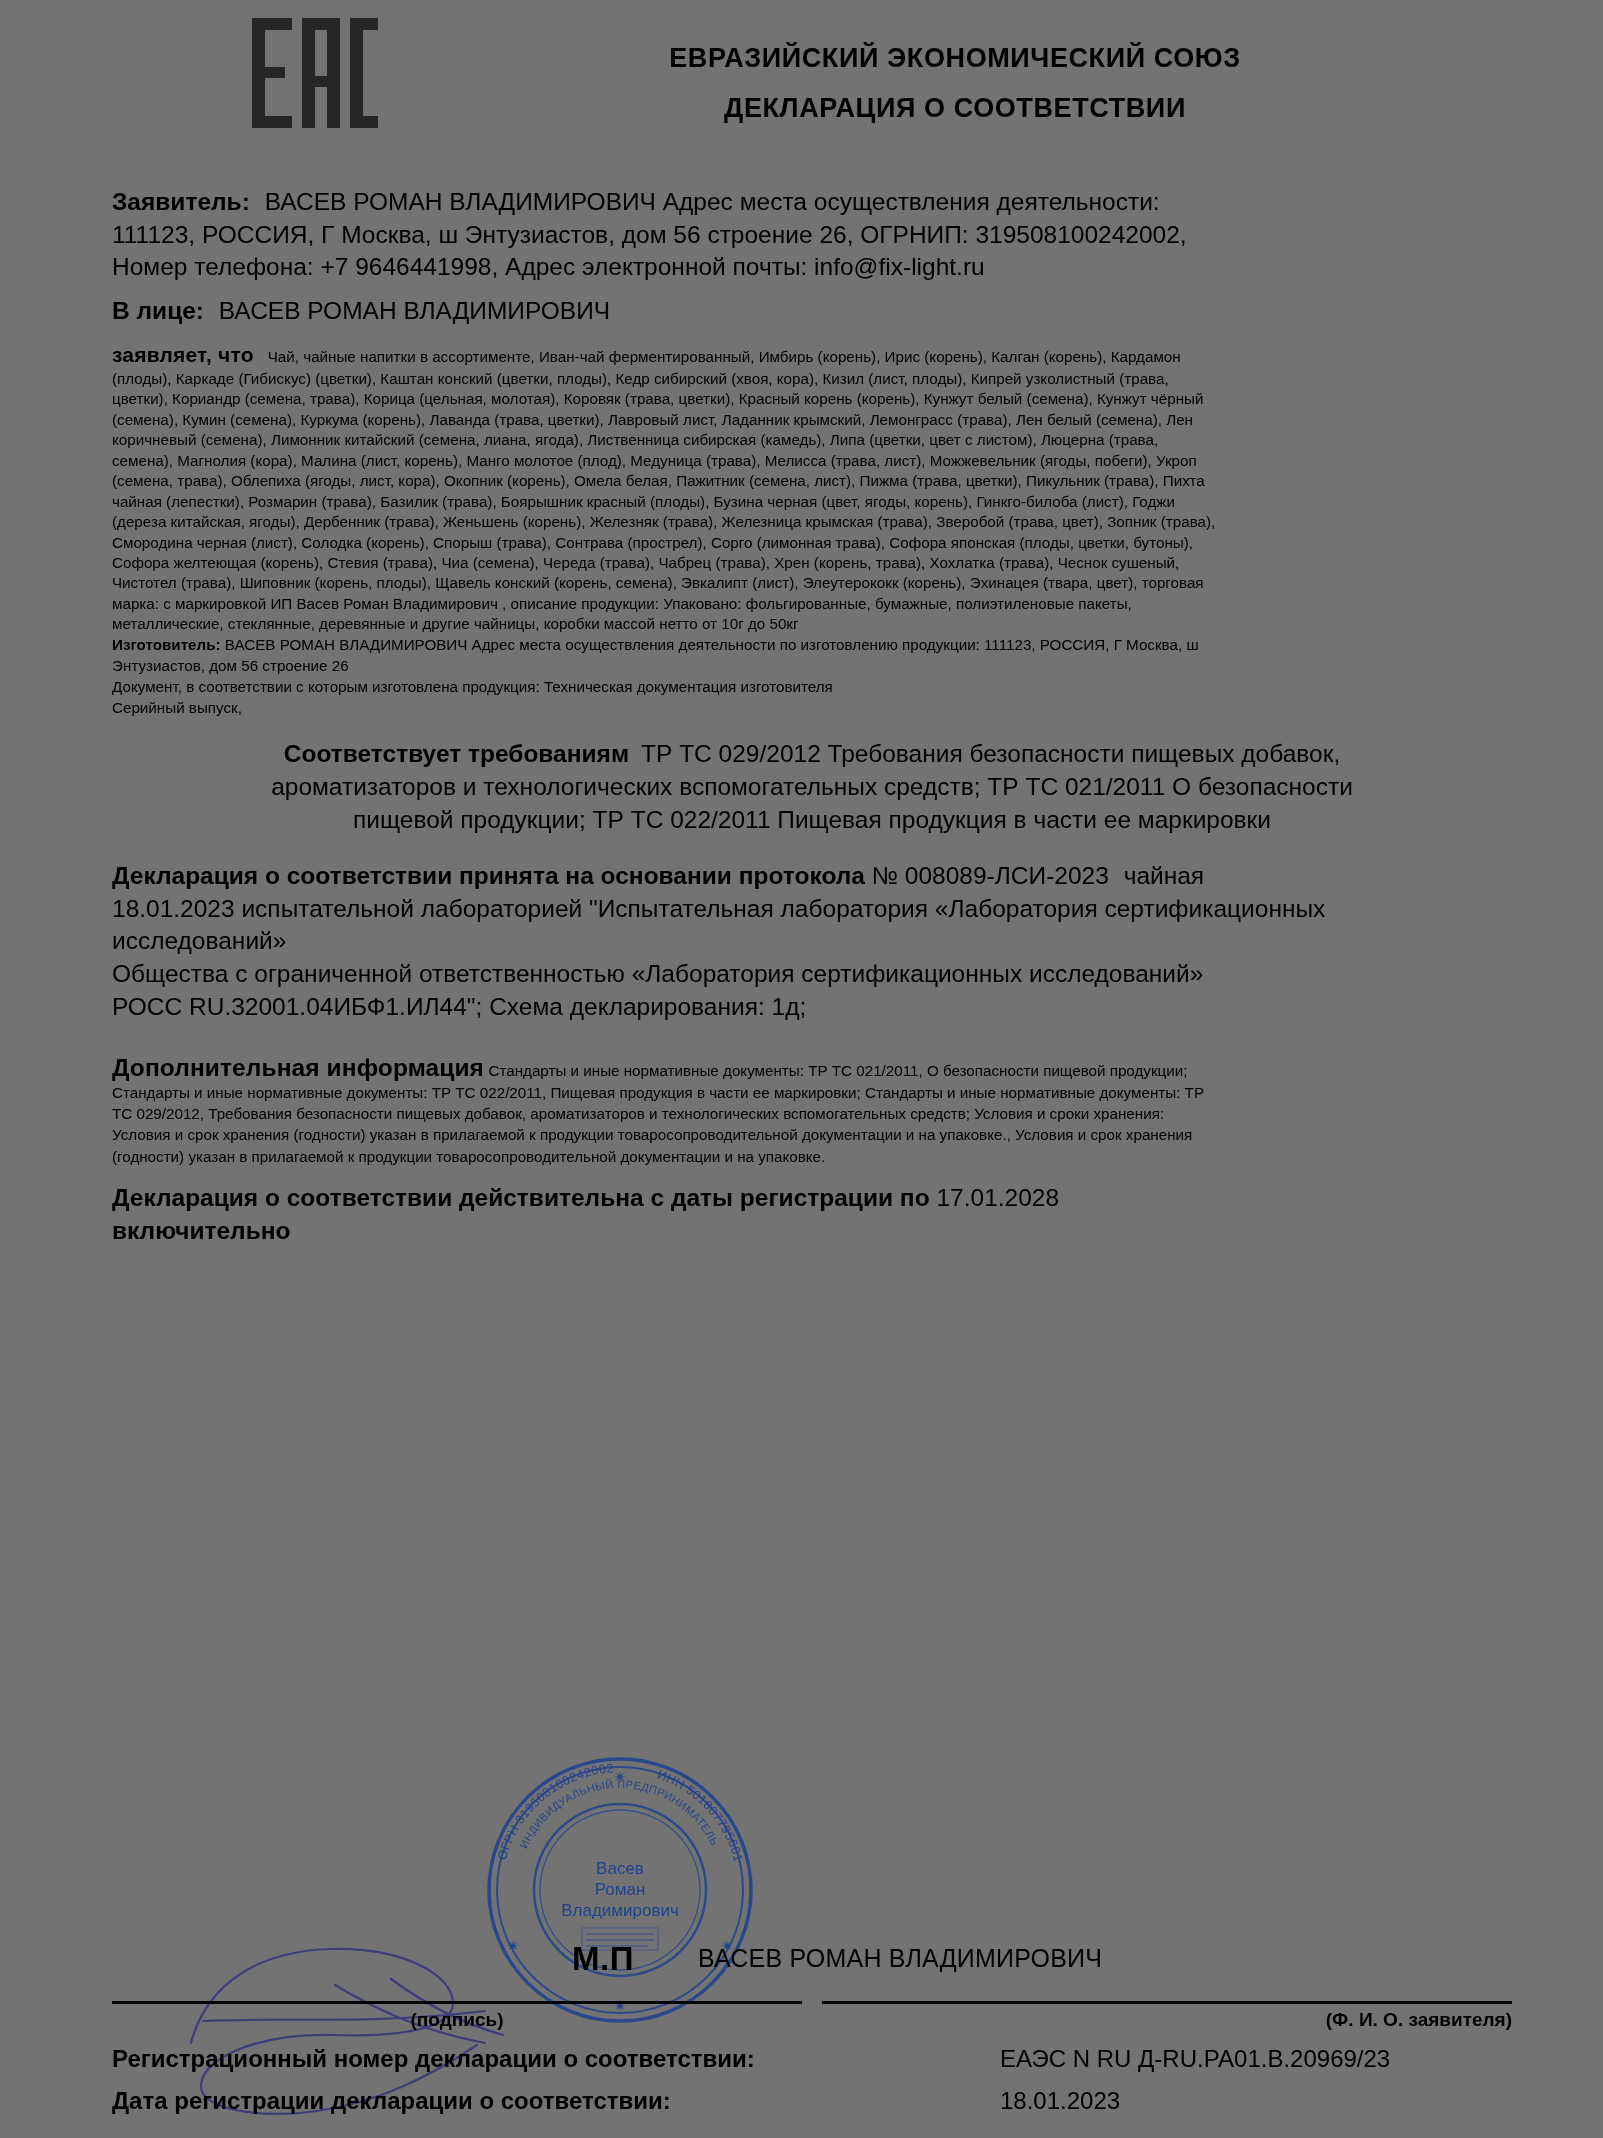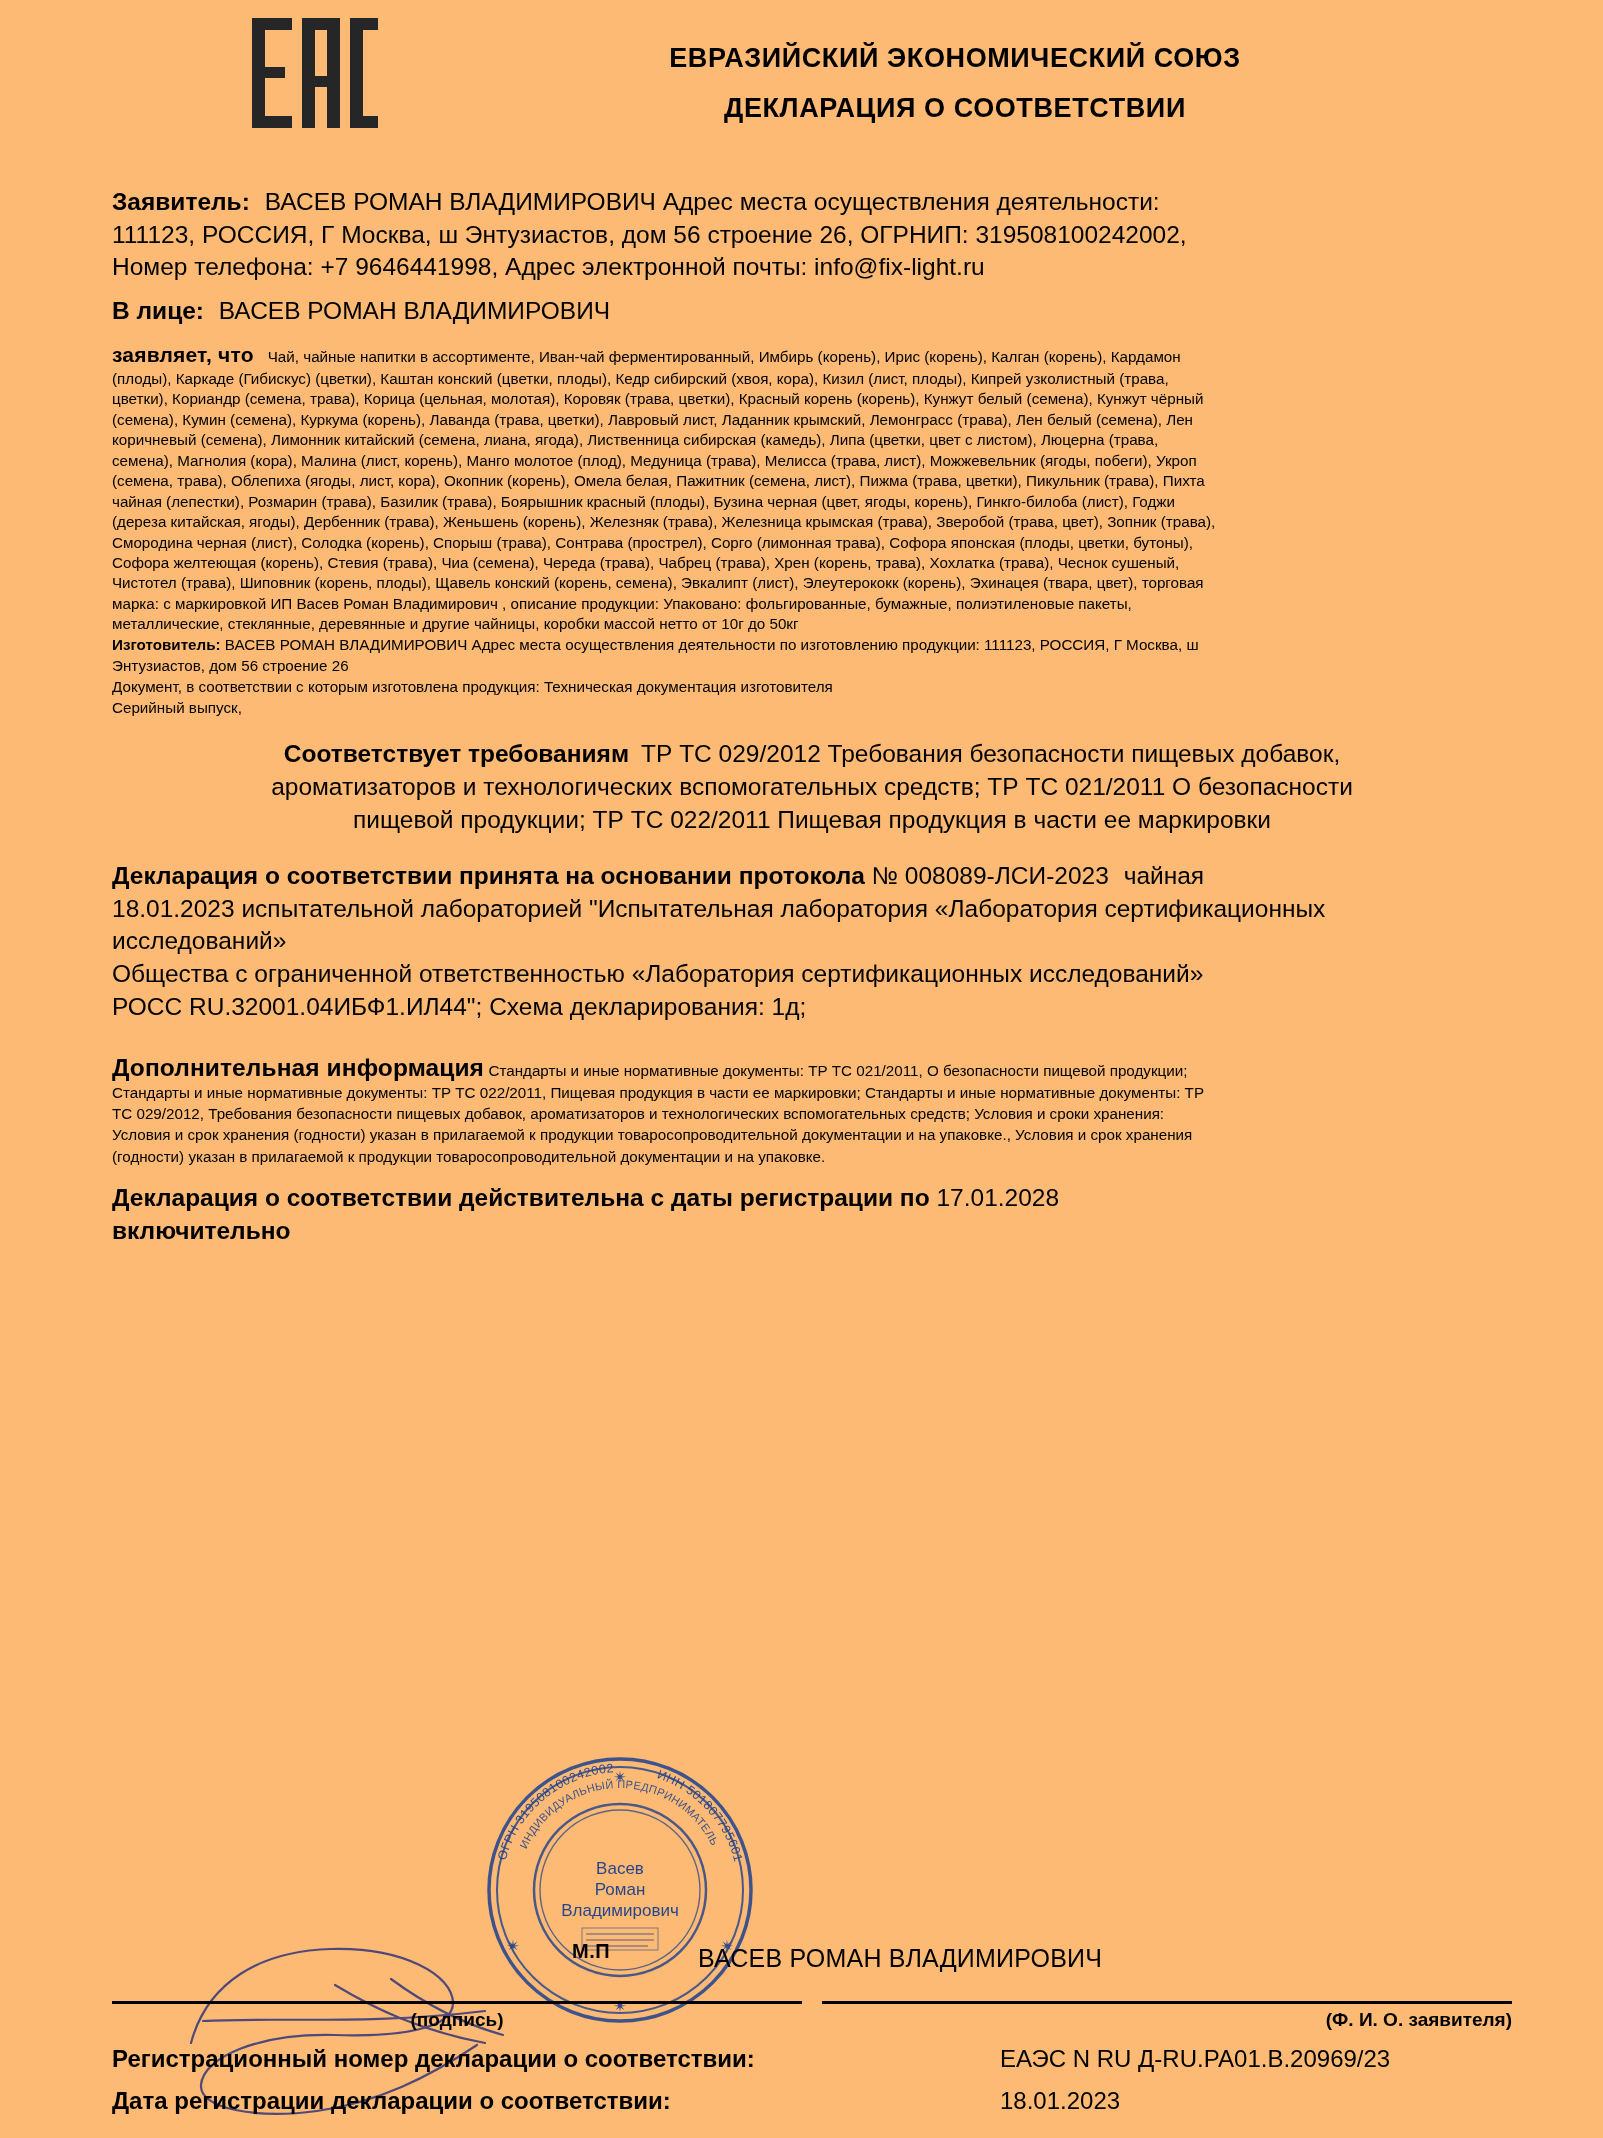--- a/index.html
+++ b/index.html
@@ -10,21 +10,21 @@
   }
   body {
     font-family: "Liberation Sans", sans-serif;
     color: #000000;
   }
   .page {
     position: relative;
     width: 1603px;
     height: 2138px;
     margin: 0 auto;
-    background: #fdba74;
+    background: #737373;
     overflow: hidden;
   }
 
   
   .header {
     position: relative;
     height: 160px;
   }
   .eac-mark {
     position: absolute;
@@ -157,21 +157,21 @@
     top: 1925px;
     width: 460px;
     height: 200px;
     pointer-events: none;
   }
 
   .mp-mark {
     position: absolute;
     left: 572px;
     top: 1940px;
-    font-size: 20px;
+    font-size: 33px;
     font-weight: bold;
     letter-spacing: 0.5px;
   }
 
   .signer-name {
     position: absolute;
     left: 698px;
     top: 1944px;
     font-size: 25px;
     letter-spacing: 0.2px;

